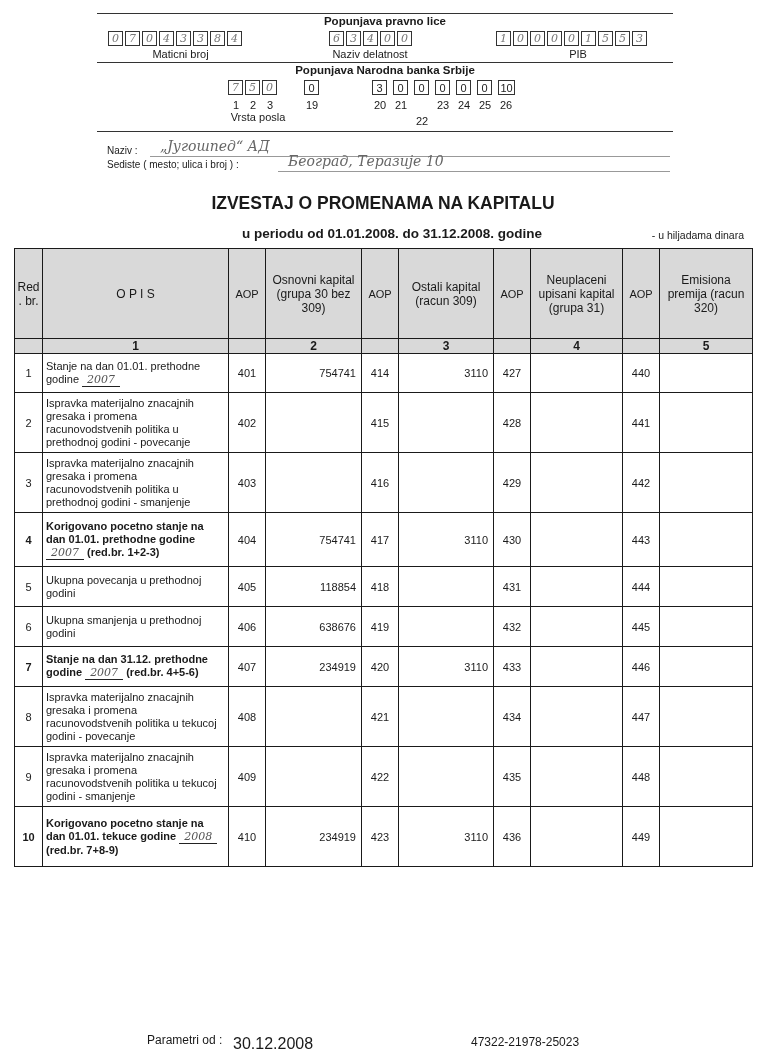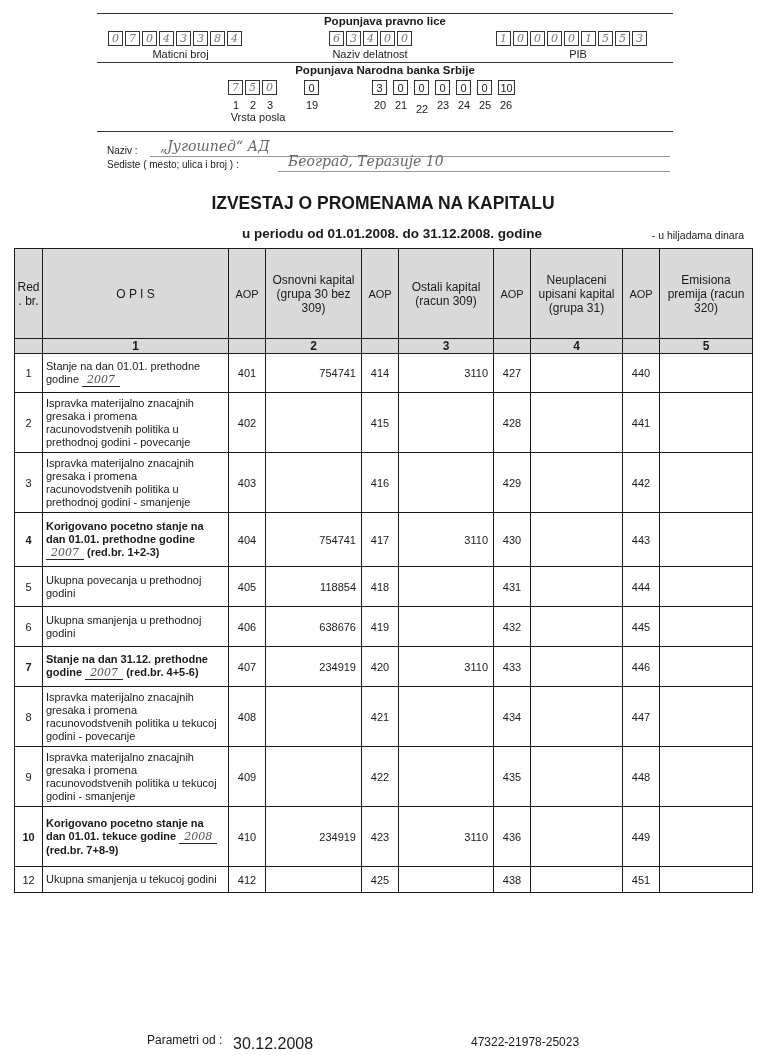--- a/index.html
+++ b/index.html
@@ -103,21 +103,21 @@
     <div class="digit-box printed">0</div>
     <div class="digit-box printed">0</div>
     <div class="digit-box printed">0</div>
     <div class="digit-box printed">0</div>
     <div class="digit-box printed">0</div>
     <div class="digit-box printed" style="width: 17px;">10</div>
   </div>
 <div id="f20-nums">
     <div class="nbs-num" style="left: 370px; top: 99px;">20</div>
     <div class="nbs-num" style="left: 391px; top: 99px;">21</div>
-    <div class="nbs-num" style="left: 412px; top: 103px;">22</div>
+    <div class="nbs-num" style="left: 412px; top: 115px;">22</div>
     <div class="nbs-num" style="left: 433px; top: 99px;">23</div>
     <div class="nbs-num" style="left: 454px; top: 99px;">24</div>
     <div class="nbs-num" style="left: 475px; top: 99px;">25</div>
     <div class="nbs-num" style="left: 496px; top: 99px;">26</div>
   </div>
 
 <div class="hline" style="left:97px; top:131px; width:576px;"></div>
 
 <div class="field-label" style="left:107px; top:145px;">Naziv :</div>
 <div class="hand" style="left:160px; top:138px;">„Југошпед“ АД</div>
@@ -284,30 +284,18 @@
         <td class="c-opis bold"><span>Korigovano pocetno stanje na dan 01.01. tekuce godine</span> <span class="hw">2008</span> <span>(red.br. 7+8-9)</span></td>
         <td class="c-aop">410</td>
         <td class="c-val">234919</td>
         <td class="c-aop">423</td>
         <td class="c-val">3110</td>
         <td class="c-aop">436</td>
         <td class="c-val"></td>
         <td class="c-aop">449</td>
         <td class="c-val"></td>
       </tr>
-      <tr style="height: 26px;">
-        <td class="c-red">12</td>
-        <td class="c-opis"><span>Ukupna smanjenja u tekucoj godini</span></td>
-        <td class="c-aop">412</td>
-        <td class="c-val"></td>
-        <td class="c-aop">425</td>
-        <td class="c-val"></td>
-        <td class="c-aop">438</td>
-        <td class="c-val"></td>
-        <td class="c-aop">451</td>
-        <td class="c-val"></td>
-      </tr>
     </tbody>
 </table>
 
 <div class="footer-label">Parametri od :</div>
 <div class="footer-date">30.12.2008</div>
 <div class="footer-code">47322-21978-25023</div>
 
 </body></html>

